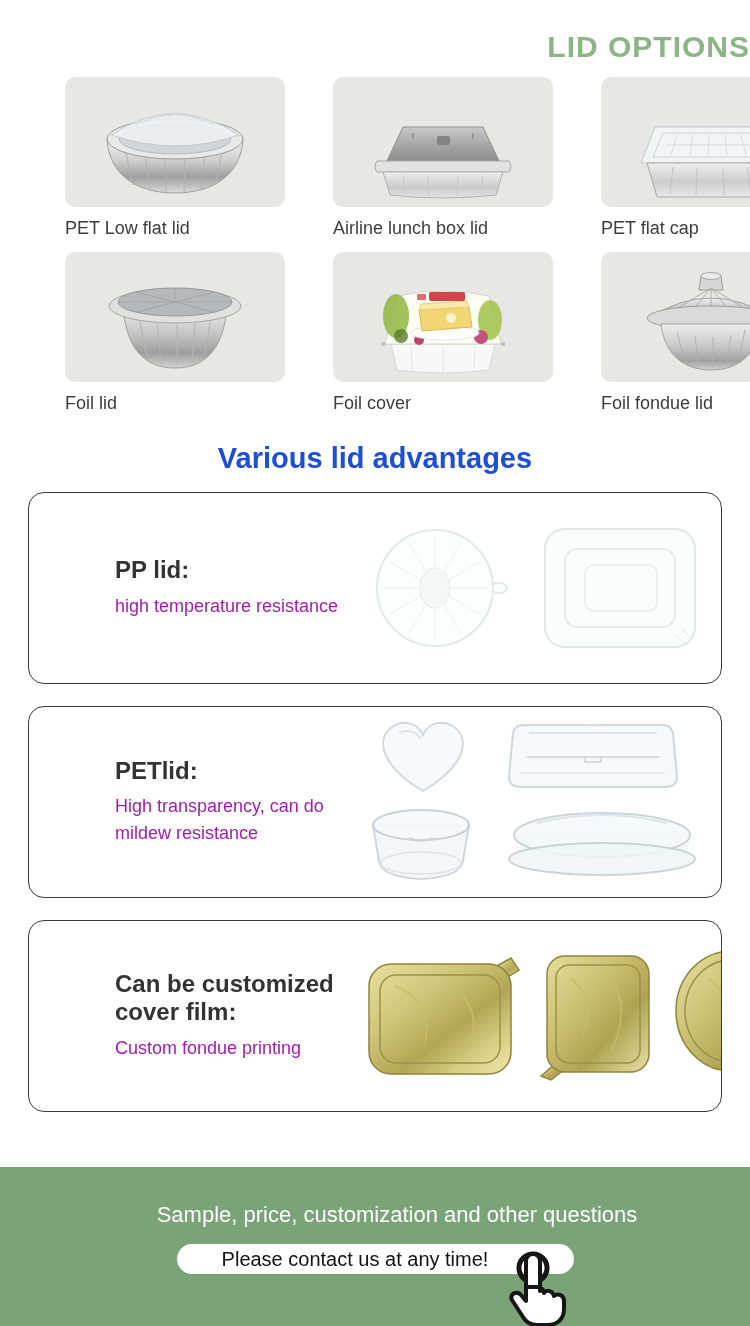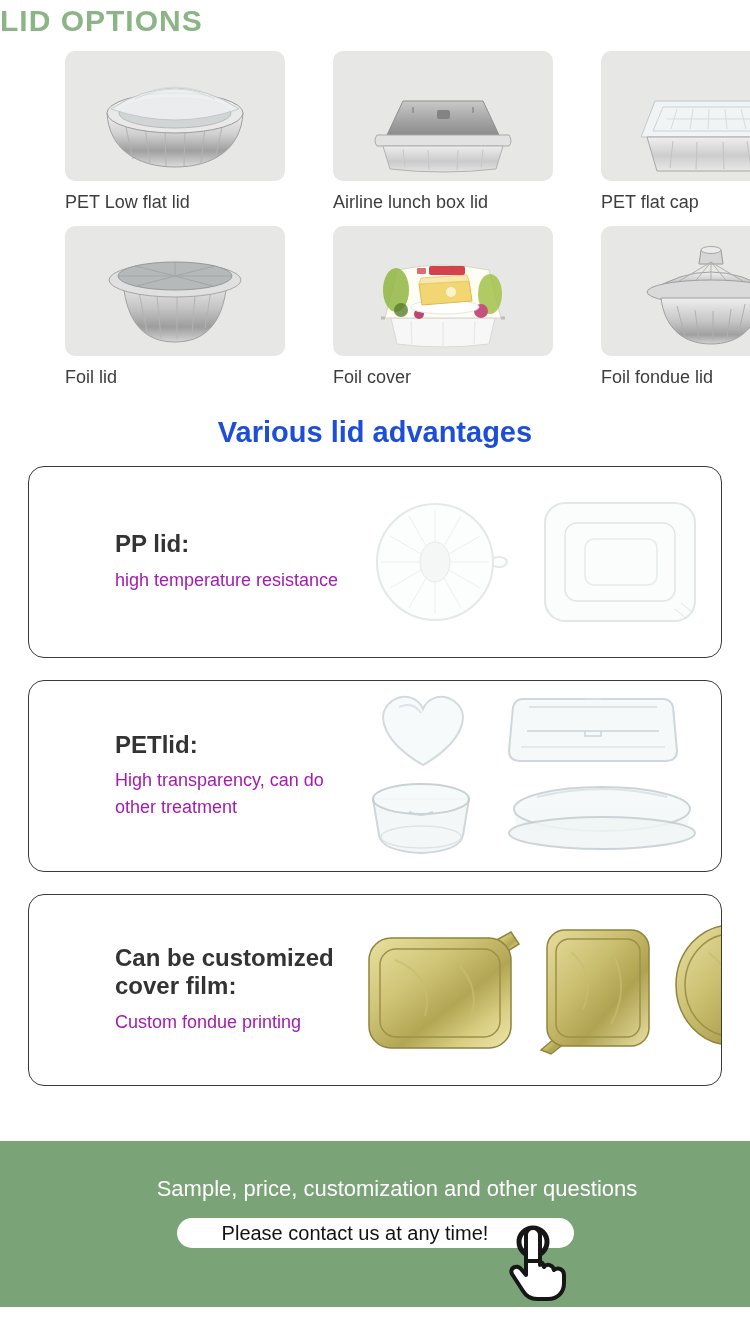--- a/index.html
+++ b/index.html
@@ -2,21 +2,21 @@
 <html><head>
 <meta charset="utf-8">
 <style>
   * { margin:0; padding:0; box-sizing:border-box; }
   html,body { background:#fff; }
   body {
     width:750px; height:1326px; margin:0 auto; overflow:hidden;
     font-family:"Liberation Sans", sans-serif; color:#3d3d3d;
   }
   .page-title {
-    text-align:left; padding-top:4px;
+    text-align:right; padding-top:30px;
     font-size:30px; font-weight:bold; letter-spacing:1px; color:#8cb585;
   }
   .lid-grid {
     display:grid; grid-template-columns:repeat(3,1fr);
     column-gap:13px; padding:0 30px; margin-top:13px;
   }
   .lid-card { text-align:left;padding-left:35px; }
   .lid-card .img-box {
     background:#e7e7e5; border-radius:10px; height:130px;
     display:flex; align-items:center; justify-content:center; overflow:hidden;
@@ -218,21 +218,21 @@
       <rect x="28" y="26" width="110" height="78" rx="12" fill="none" stroke="#dfe5e5" stroke-width="1.5"></rect>
       <rect x="48" y="42" width="72" height="46" rx="9" fill="none" stroke="#e5eaea" stroke-width="1.5"></rect>
       <path d="M138,112 l12,10 M144,106 l11,9" stroke="#dfe5e5"></path>
     </svg>
   </div>
 </div>
 
 <div class="adv-box">
   <div class="adv-text">
     <div class="adv-title">PETlid:</div>
-    <div class="adv-desc" style="width:228px">High transparency, can do other treatment</div>
+    <div class="adv-desc" style="width:228px">High transparency, can do mildew resistance</div>
   </div>
   <div class="adv-art grid2">
     <svg width="116" height="78" viewBox="0 0 116 78">
       <path d="M58,74 C20,52 8,24 27,10 C41,1 54,8 58,18 C62,8 75,1 89,10 C108,24 96,52 58,74 Z" fill="#f4f8f9" opacity="0.75" stroke="#c5cdd1" stroke-width="2"></path>
       <path d="M34,16 Q48,10 56,22" fill="none" stroke="#dde4e7" stroke-width="2"></path>
     </svg>
     <svg width="172" height="78" viewBox="0 0 172 78">
       <path d="M16,8 L156,8 Q164,8 166,16 L170,60 Q170,70 158,70 L14,70 Q2,70 2,60 L6,16 Q8,8 16,8 Z" fill="#f4f8f9" opacity="0.8" stroke="#c5cdd1" stroke-width="2"></path>
       <path d="M20,40 L152,40 M78,40 h16 v5 h-16 Z" fill="none" stroke="#ccd4d8" stroke-width="1.5"></path>
       <path d="M22,16 L150,16 M78,8 h16" fill="none" stroke="#d6dde0" stroke-width="1.5"></path>

